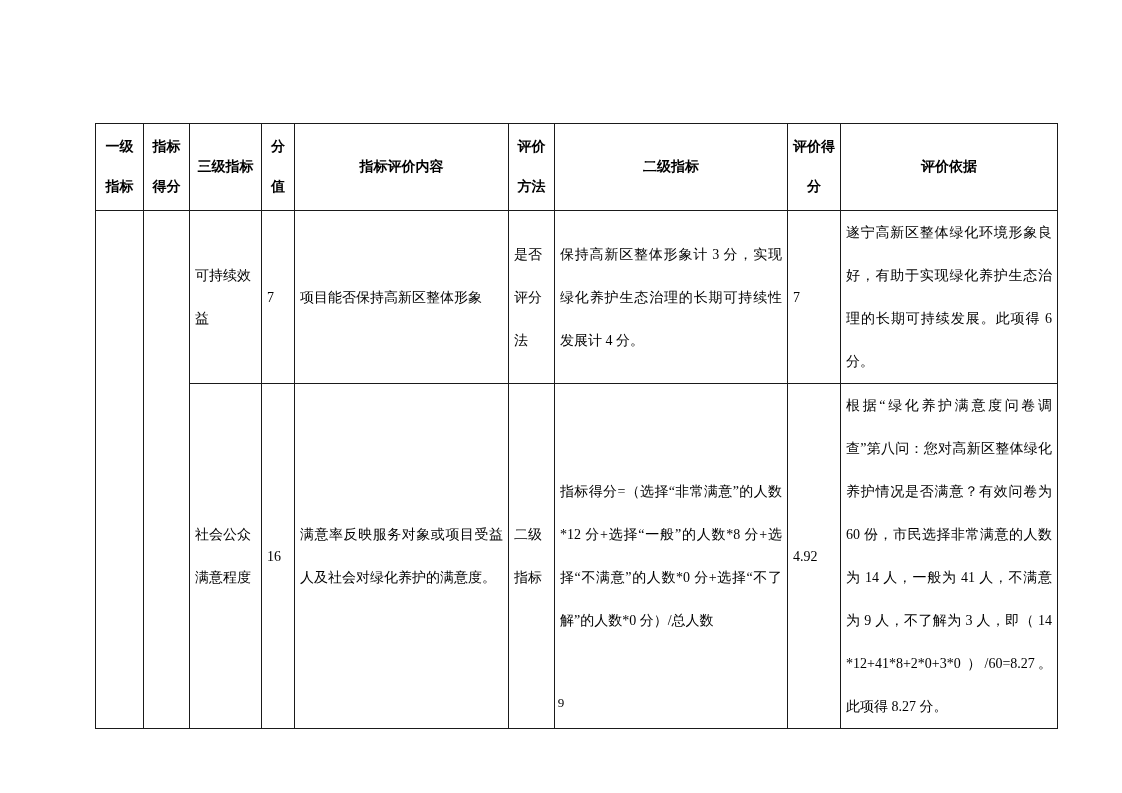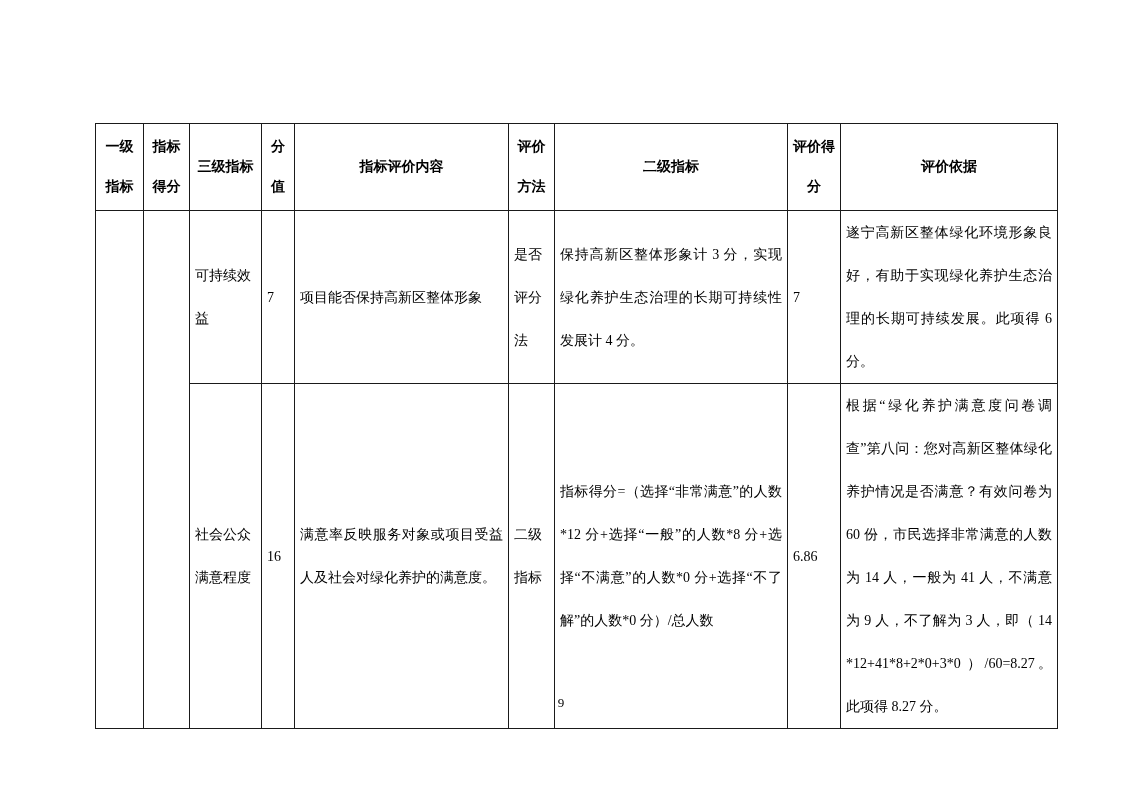--- a/index.html
+++ b/index.html
@@ -93,21 +93,21 @@
         <td class="text">保持高新区整体形象计 3 分，实现绿化养护生态治理的长期可持续性发展计 4 分。</td>
         <td class="center">7</td>
         <td class="text">遂宁高新区整体绿化环境形象良好，有助于实现绿化养护生态治理的长期可持续发展。此项得 6 分。</td>
       </tr>
       <tr class="row-b">
         <td class="center">社会公众满意程度</td>
         <td class="center">16</td>
         <td class="text">满意率反映服务对象或项目受益人及社会对绿化养护的满意度。</td>
         <td class="center">二级指标</td>
         <td class="text">指标得分=（选择“非常满意”的人数*12 分+选择“一般”的人数*8 分+选择“不满意”的人数*0 分+选择“不了解”的人数*0 分）/总人数</td>
-        <td class="center">6.86</td>
+        <td class="center">4.92</td>
         <td class="text">根据“绿化养护满意度问卷调查”第八问：您对高新区整体绿化养护情况是否满意？有效问卷为 60 份，市民选择非常满意的人数为 14 人，一般为 41 人，不满意为 9 人，不了解为 3 人，即（ 14*12+41*8+2*0+3*0 ）/60=8.27。此项得 8.27 分。</td>
       </tr>
     </tbody>
   </table>
 
   <div class="page-number">9</div>
 
 </div>
 
 </body></html>

